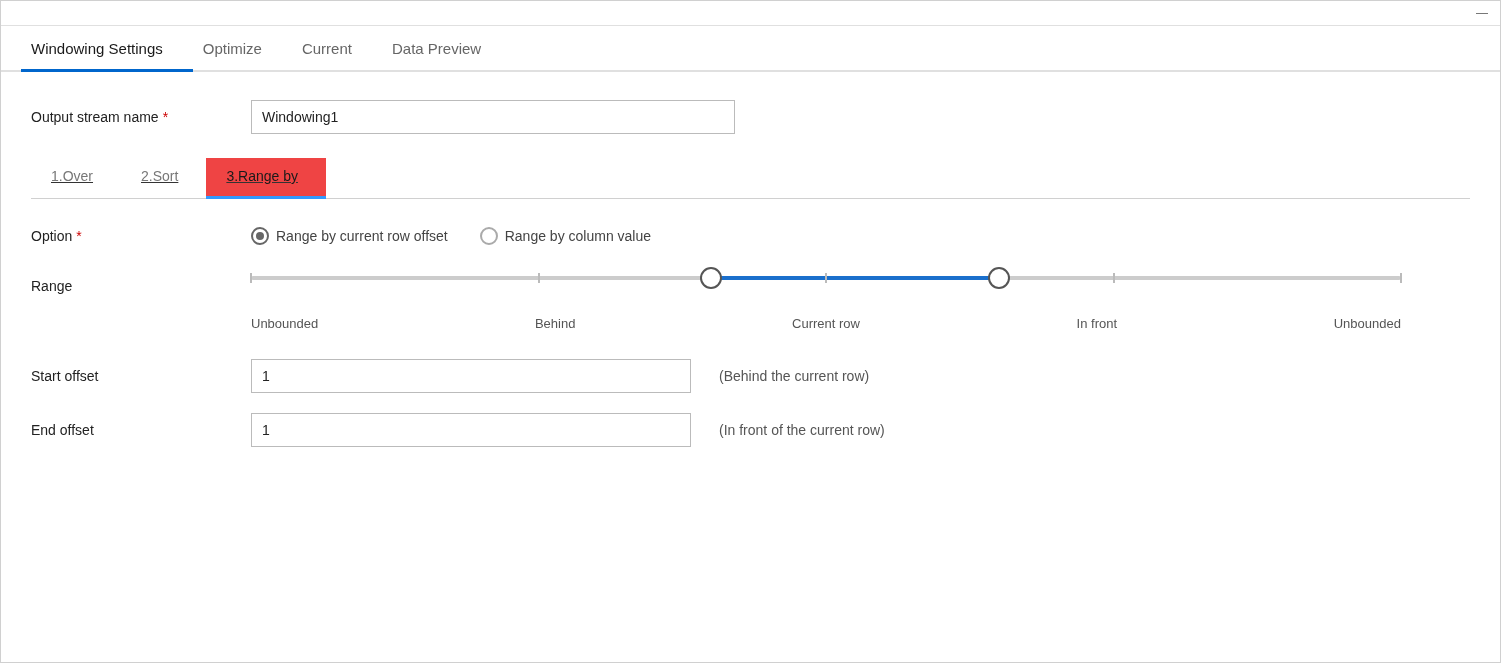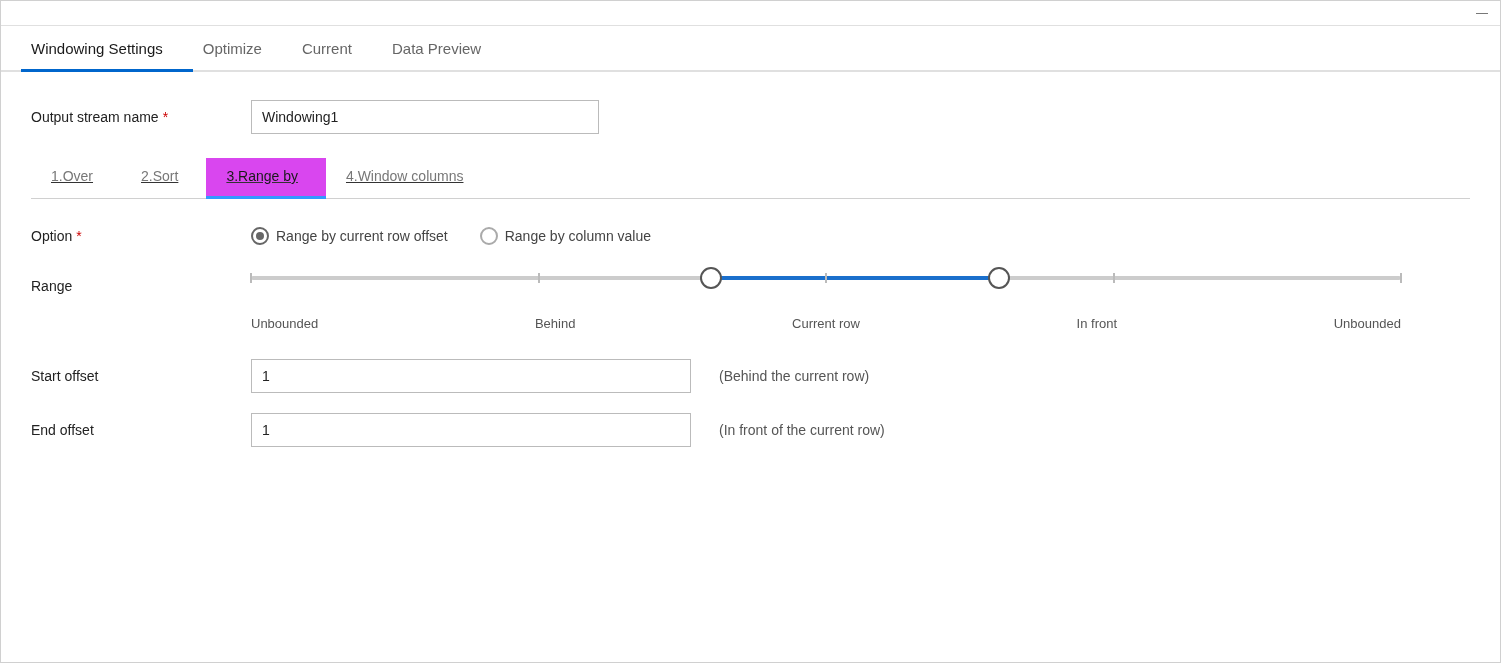--- a/index.html
+++ b/index.html
@@ -70,21 +70,21 @@
       width: 220px;
       font-size: 14px;
       color: #222;
       flex-shrink: 0;
     }
     .required-star {
       color: #cc0000;
       margin-left: 4px;
     }
     .form-input {
-      width: 348px;
+      width: 484px;
       height: 34px;
       border: 1px solid #bbb;
       padding: 4px 10px;
       font-size: 14px;
       color: #222;
       background: #fff;
       outline: none;
     }
     .stream-link {
       color: #0066cc;
@@ -104,21 +104,21 @@
     .step-tab {
       padding: 10px 28px 12px 20px;
       font-size: 14px;
       color: #777;
       cursor: pointer;
       border-bottom: 3px solid transparent;
       margin-bottom: -1px;
     }
     .step-tab.active {
       color: #1a1a1a;
-      background: #d946ef;
+      background: #ef4444;
       border-bottom: 3px solid #3399ff;
       text-align: right;
     }
     
     .option-row {
       display: flex;
       align-items: center;
       margin-bottom: 15px;
     }
     .option-label {
@@ -280,21 +280,20 @@
         <span>Output stream name</span><span class="required-star">*</span>
       </div>
       <input class="form-input" type="text" value="Windowing1" style="">
     </div>
 
 
     <div class="step-tabs">
       <div class="step-tab">1.Over</div>
       <div class="step-tab">2.Sort</div>
       <div class="step-tab active">3.Range by</div>
-      <div class="step-tab">4.Window columns</div>
     </div>
 
     <div class="option-row">
       <div class="option-label">
         <span>Option</span><span class="required-star">*</span>
       </div>
       <div class="radio-group">
         <div class="radio-item">
           <div class="radio-circle checked">
           </div>

